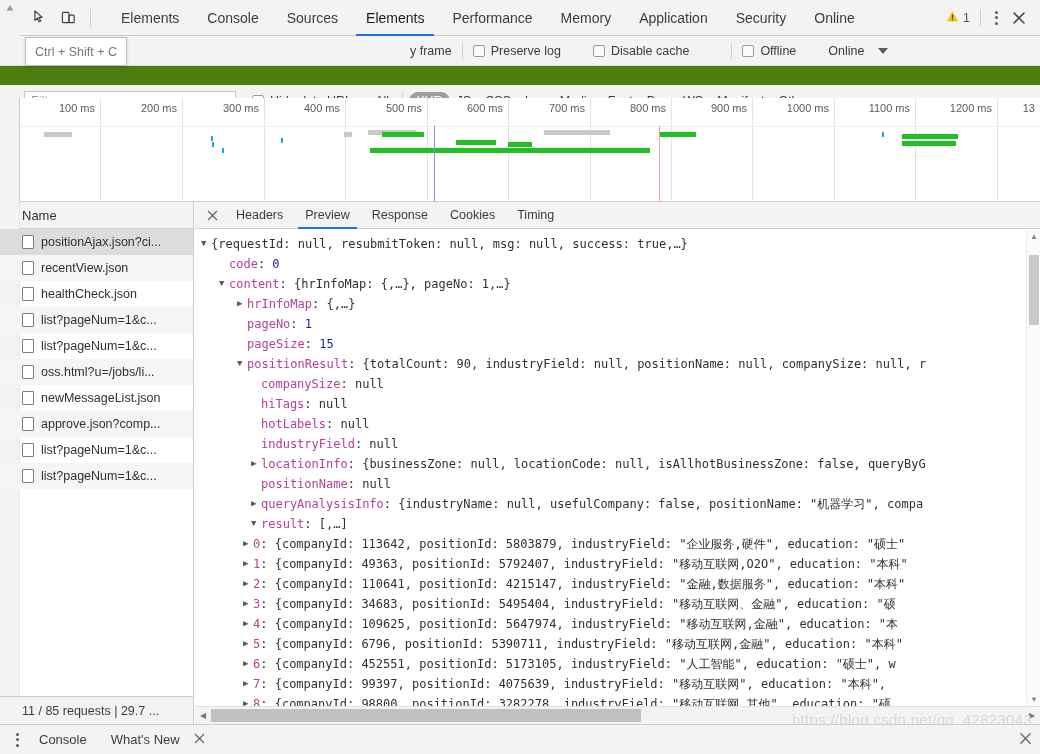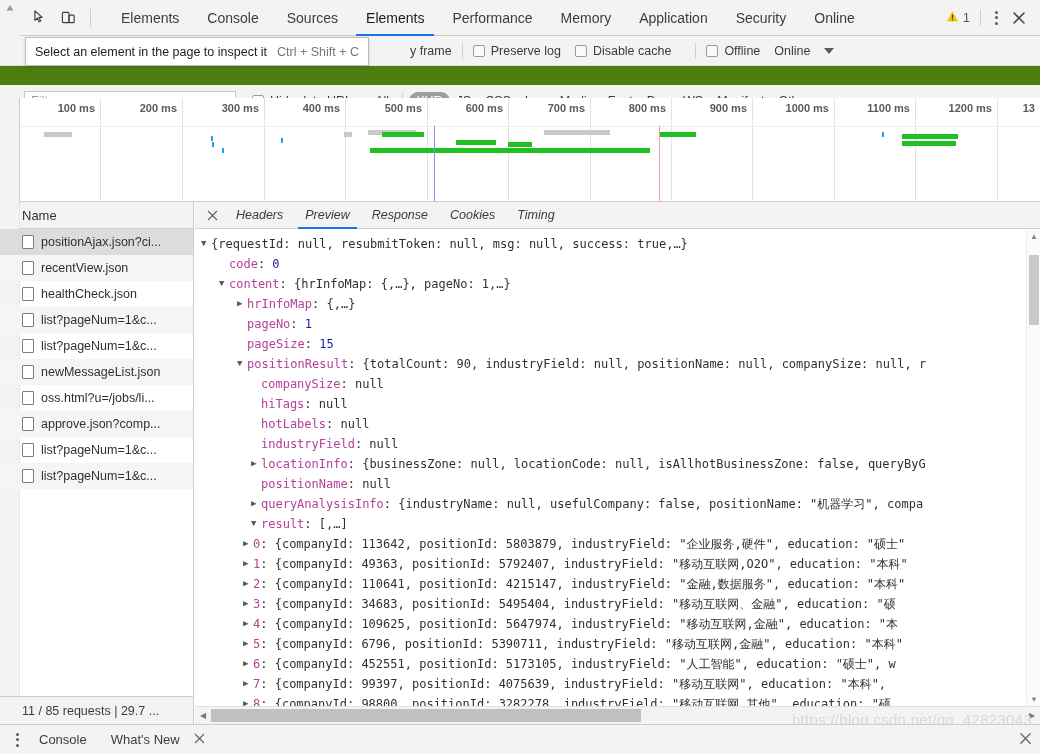--- a/index.html
+++ b/index.html
@@ -48,21 +48,21 @@
   .nettoolbar {
     position:absolute; left:0; top:36px; width:1040px; height:30px;
     background:#f3f3f3; border-bottom:1px solid #e0e0e0;
     display:flex; align-items:center; padding-left:10px; gap:0px;
   }
   .nt-text { font-size:12.5px; color:#3c3c3c; white-space:nowrap; }
   .chk {
     width:12px; height:12px; border:1px solid #9a9a9a; background:#fafafa;
     border-radius:2px; display:inline-block; flex:0 0 auto;
   }
-  .nt-item { display:flex; align-items:center; gap:6px; margin-right:14px; cursor:pointer; }
+  .nt-item { display:flex; align-items:center; gap:6px; margin-right:32px; cursor:pointer; }
   .nt-divider { width:1px; height:16px; background:#cdcdcd; margin:0 10px; }
   .caret-down {
     width:0;height:0;border-left:5px solid transparent;border-right:5px solid transparent;
     border-top:6px solid #5a5a5a; margin-left:14px; cursor:pointer;
   }
 
   
   .tooltip {
     position:absolute; left:25px; top:37px; height:29px;
     background:#ffffff; border:1px solid #bdbdbd;
@@ -88,21 +88,21 @@
   .types { display:flex; align-items:center; gap:0px; margin-left:10px; }
   .type-pill {
     font-size:12.5px; color:#3c3c3c; padding:2px 7px; border-radius:9px; cursor:pointer; white-space:nowrap;
   }
   .type-pill.sel { background:#9e9e9e; color:#fff; }
   .types-sep { width:1px; height:15px; background:#cdcdcd; margin:0 6px; }
 
   
   .overview {
     position:absolute; left:0; top:98px; width:1040px; height:104px;
-    background:#fff; border-bottom:1px solid #cdcdcd;font-weight:bold;
+    background:#fff; border-bottom:1px solid #cdcdcd;
   }
   .ov-gutter {
     position:absolute; left:0; top:0; width:20px; height:104px;
     background:#f3f3f3; border-right:1px solid #cdcdcd;
   }
   .ruler { position:absolute; left:20px; top:0; right:0; height:104px; }
   .tick {
     position:absolute; top:0; bottom:0; width:1px; background:#e3e3e3;
   }
   .tick-lbl {
@@ -156,21 +156,21 @@
   .det-tabs {
     height:27px; background:#f3f3f3; border-bottom:1px solid #cdcdcd;
     display:flex; align-items:center; padding-left:4px;
   }
   .det-close {
     width:26px; height:26px; display:flex; align-items:center; justify-content:center;
     cursor:pointer; color:#5a5a5a;
   }
   .dtab {
     padding:0 11px; height:27px; line-height:27px; font-size:12.5px; color:#3c3c3c;
-    cursor:pointer; position:relative; white-space:nowrap;font-style:italic;
+    cursor:pointer; position:relative; white-space:nowrap;
   }
   .dtab.active::after {
     content:""; position:absolute; left:4px; right:4px; bottom:0; height:2px; background:#1a73e8;
   }
 
   .preview {
     position:absolute; left:0; top:27px; right:0; bottom:18px;
     overflow:hidden; background:#fff;
     font-family:"DejaVu Sans Mono", monospace; font-size:12px; line-height:20px;
     white-space:pre; color:#303030;
@@ -305,21 +305,20 @@
     <div class="nt-divider"></div>
     <div class="nt-item">
       <span class="chk"></span>
       <span class="nt-text">Offline</span>
     </div>
     <span class="nt-text">Online</span>
     <span class="caret-down"></span>
   </div>
 
   <div class="tooltip">
-    <span>Select an element in the page to inspect it</span>
     <span class="short">Ctrl + Shift + C</span>
   </div>
 
   <div class="filterbar">
     <input class="filter-input" type="text" placeholder="Filter" style="">
     <div class="fb-chk">
       <span class="chk"></span>
       <span class="nt-text">Hide data URLs</span>
     </div>
     <div class="types">
@@ -467,25 +466,25 @@
           <div class="row">
             <span class="doc-ico"></span>
             <span>list?pageNum=1&amp;c...</span>
           </div>
           <div class="row">
             <span class="doc-ico"></span>
             <span>list?pageNum=1&amp;c...</span>
           </div>
           <div class="row">
             <span class="doc-ico"></span>
+            <span>oss.html?u=/jobs/li...</span>
+          </div>
+          <div class="row">
+            <span class="doc-ico"></span>
             <span>newMessageList.json</span>
-          </div>
-          <div class="row">
-            <span class="doc-ico"></span>
-            <span>oss.html?u=/jobs/li...</span>
           </div>
           <div class="row">
             <span class="doc-ico"></span>
             <span>approve.json?comp...</span>
           </div>
           <div class="row">
             <span class="doc-ico"></span>
             <span>list?pageNum=1&amp;c...</span>
           </div>
           <div class="row">

